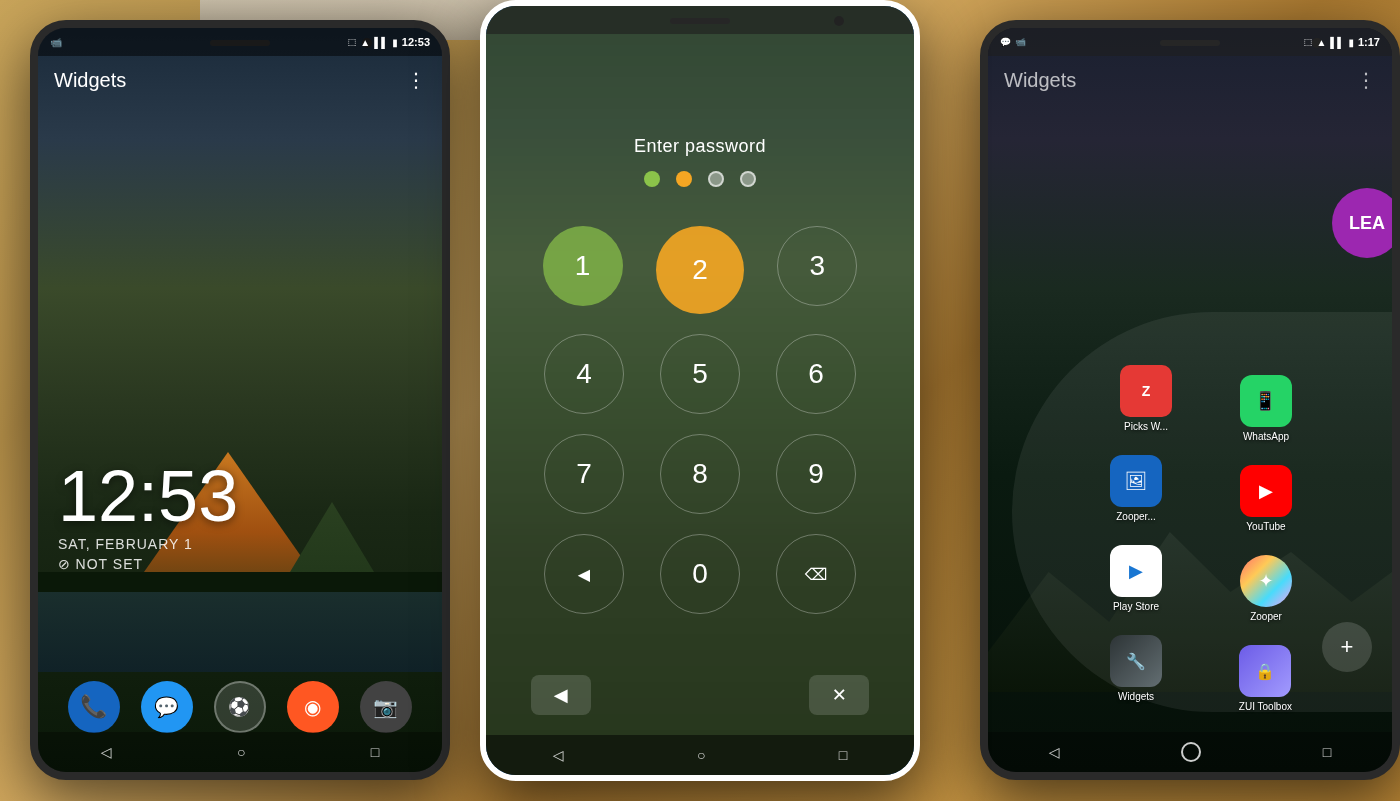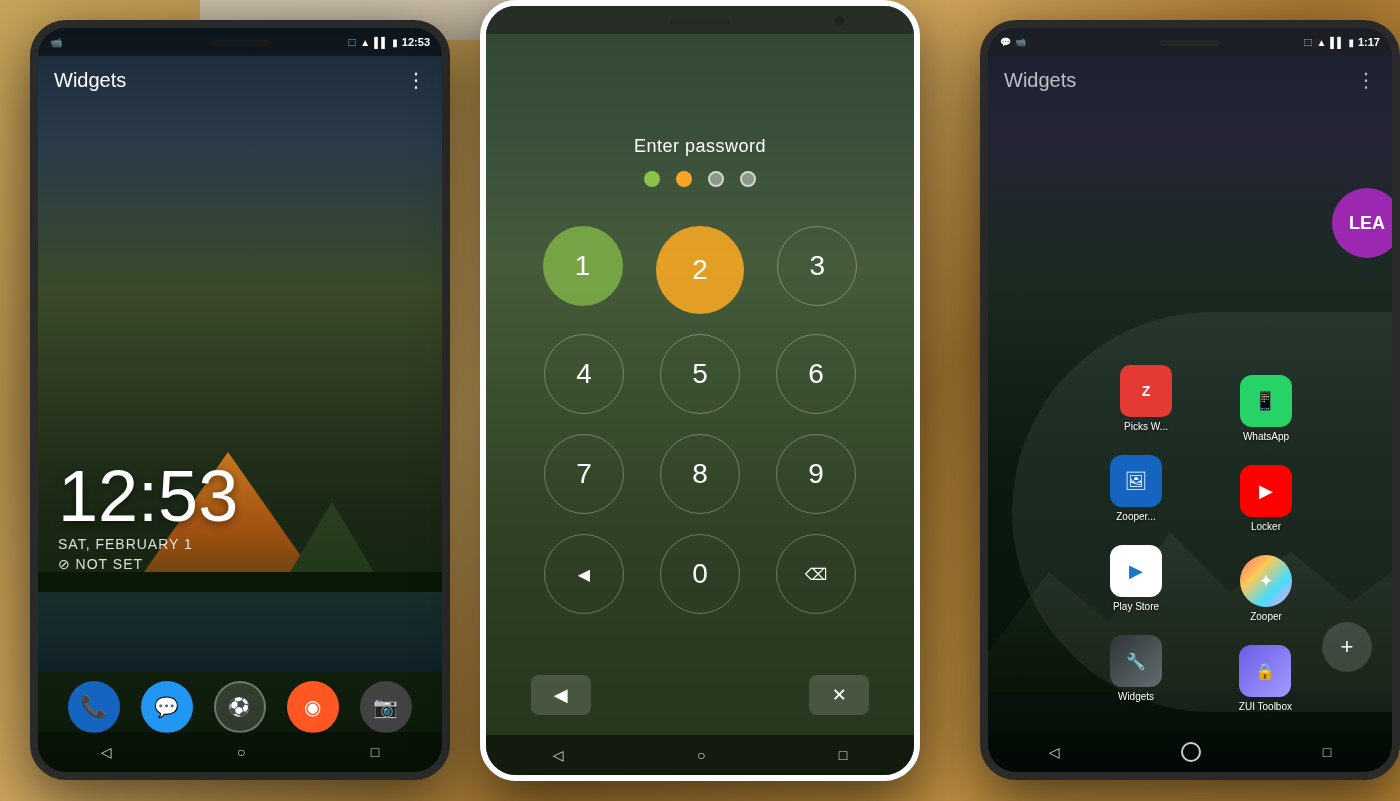--- a/index.html
+++ b/index.html
@@ -740,21 +740,21 @@
     <div class="app-icon-item" style="position:absolute; bottom:250px; right:230px;">
       <div class="app-icon-img" style="background:#1565c0; border-radius:12px;">
         <span style="color:white; font-size:18px;">🖼</span>
       </div>
       <span class="app-label">Zooper...</span>
     </div>
     <div class="app-icon-item" style="position:absolute; bottom:240px; right:100px;">
       <div class="app-icon-img youtube-icon">
         <span style="color:white; font-size:18px;">▶</span>
       </div>
-      <span class="app-label">Locker</span>
+      <span class="app-label">YouTube</span>
     </div>
 
     <div class="app-icon-item" style="position:absolute; bottom:160px; right:230px;">
       <div class="app-icon-img playstore-icon">
         <span style="font-size:18px; color:#1976d2;">▶</span>
       </div>
       <span class="app-label">Play Store</span>
     </div>
     <div class="app-icon-item" style="position:absolute; bottom:150px; right:100px;">
       <div class="app-icon-img picks-icon">

